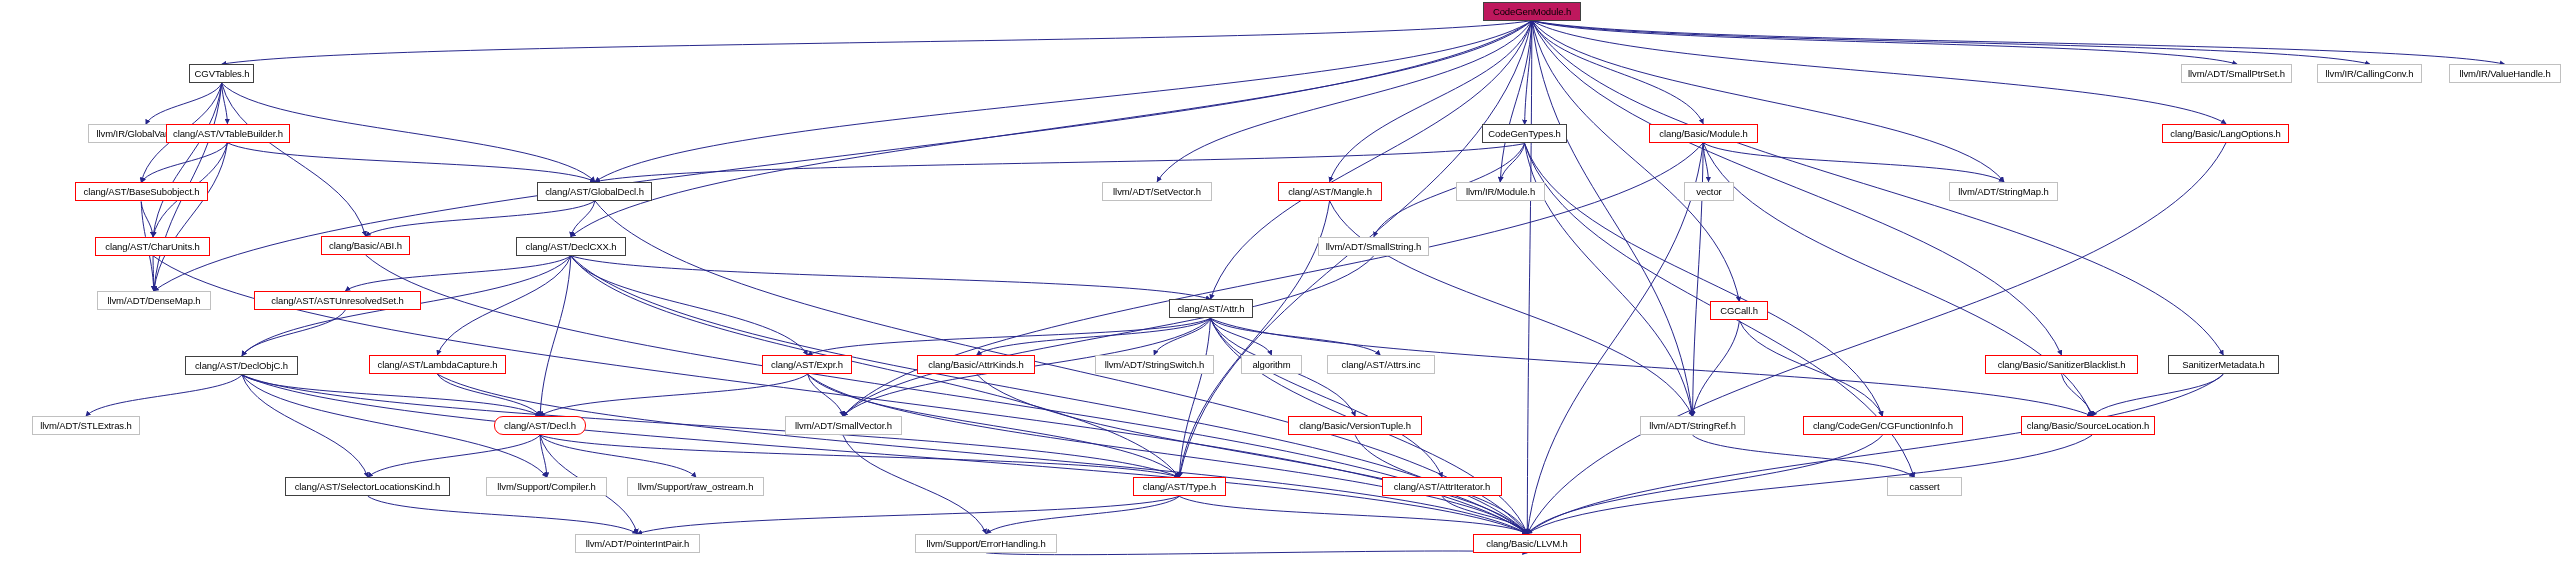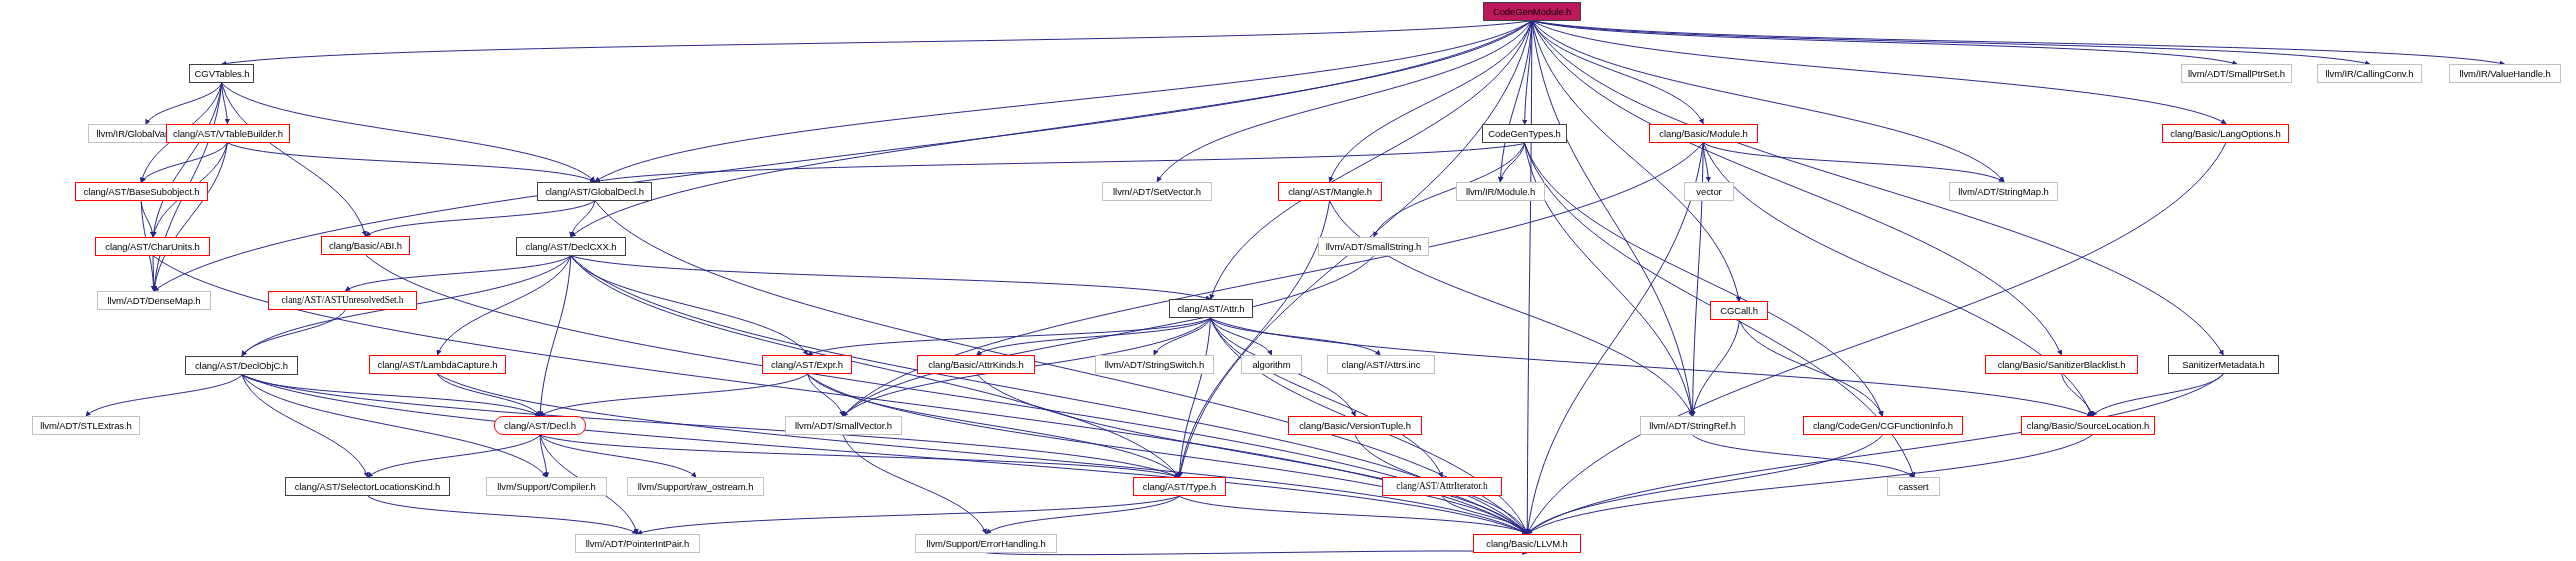--- a/index.html
+++ b/index.html
@@ -189,21 +189,21 @@
       <div class="node" style="left: 1102px; top: 182px; width: 110px;">llvm/ADT/SetVector.h</div>
       <div class="node red" style="left: 1278px; top: 182px; width: 104px;">clang/AST/Mangle.h</div>
       <div class="node" style="left: 1456px; top: 182px; width: 89px;">llvm/IR/Module.h</div>
       <div class="node" style="left: 1684px; top: 182px; width: 50px;">vector</div>
       <div class="node" style="left: 1949px; top: 182px; width: 109px;">llvm/ADT/StringMap.h</div>
       <div class="node red" style="left: 95px; top: 237px; width: 115px;">clang/AST/CharUnits.h</div>
       <div class="node red" style="left: 321px; top: 236px; width: 89px;">clang/Basic/ABI.h</div>
       <div class="node black" style="left: 516px; top: 237px; width: 110px;">clang/AST/DeclCXX.h</div>
       <div class="node" style="left: 1318px; top: 237px; width: 111px;">llvm/ADT/SmallString.h</div>
       <div class="node" style="left: 97px; top: 291px; width: 114px;">llvm/ADT/DenseMap.h</div>
-      <div class="node red" style="left: 268px; top: 291px; width: 149px; font-family: Liberation Serif, serif;">clang/AST/ASTUnresolvedSet.h</div>
+      <div class="node red" style="left: 254px; top: 291px; width: 167px;">clang/AST/ASTUnresolvedSet.h</div>
       <div class="node black" style="left: 1169px; top: 299px; width: 84px;">clang/AST/Attr.h</div>
       <div class="node red" style="left: 1710px; top: 301px; width: 58px;">CGCall.h</div>
       <div class="node black" style="left: 185px; top: 356px; width: 113px;">clang/AST/DeclObjC.h</div>
       <div class="node red" style="left: 369px; top: 355px; width: 137px;">clang/AST/LambdaCapture.h</div>
       <div class="node red" style="left: 762px; top: 355px; width: 90px;">clang/AST/Expr.h</div>
       <div class="node red" style="left: 917px; top: 355px; width: 118px;">clang/Basic/AttrKinds.h</div>
       <div class="node" style="left: 1095px; top: 355px; width: 119px;">llvm/ADT/StringSwitch.h</div>
       <div class="node" style="left: 1241px; top: 355px; width: 61px;">algorithm</div>
       <div class="node" style="left: 1327px; top: 355px; width: 108px;">clang/AST/Attrs.inc</div>
       <div class="node red" style="left: 1985px; top: 355px; width: 153px;">clang/Basic/SanitizerBlacklist.h</div>
@@ -212,20 +212,20 @@
       <div class="node red" style="left: 494px; top: 416px; width: 92px; border-radius: 9px;">clang/AST/Decl.h</div>
       <div class="node" style="left: 785px; top: 416px; width: 117px;">llvm/ADT/SmallVector.h</div>
       <div class="node red" style="left: 1288px; top: 416px; width: 134px;">clang/Basic/VersionTuple.h</div>
       <div class="node" style="left: 1640px; top: 416px; width: 105px;">llvm/ADT/StringRef.h</div>
       <div class="node red" style="left: 1803px; top: 416px; width: 160px;">clang/CodeGen/CGFunctionInfo.h</div>
       <div class="node red" style="left: 2021px; top: 416px; width: 134px;">clang/Basic/SourceLocation.h</div>
       <div class="node black" style="left: 285px; top: 477px; width: 165px;">clang/AST/SelectorLocationsKind.h</div>
       <div class="node" style="left: 486px; top: 477px; width: 121px;">llvm/Support/Compiler.h</div>
       <div class="node" style="left: 627px; top: 477px; width: 137px;">llvm/Support/raw_ostream.h</div>
       <div class="node red" style="left: 1133px; top: 477px; width: 93px;">clang/AST/Type.h</div>
-      <div class="node red" style="left: 1382px; top: 477px; width: 120px; font-family: Liberation Serif, serif;">clang/AST/AttrIterator.h</div>
-      <div class="node" style="left: 1887px; top: 477px; width: 53px;">cassert</div>
+      <div class="node red" style="left: 1382px; top: 477px; width: 120px;">clang/AST/AttrIterator.h</div>
+      <div class="node" style="left: 1887px; top: 477px; width: 75px;">cassert</div>
       <div class="node" style="left: 575px; top: 534px; width: 125px;">llvm/ADT/PointerIntPair.h</div>
       <div class="node" style="left: 915px; top: 534px; width: 142px;">llvm/Support/ErrorHandling.h</div>
       <div class="node red" style="left: 1473px; top: 534px; width: 108px;">clang/Basic/LLVM.h</div>
     </div>
 </div>
 
 
 </body></html>

